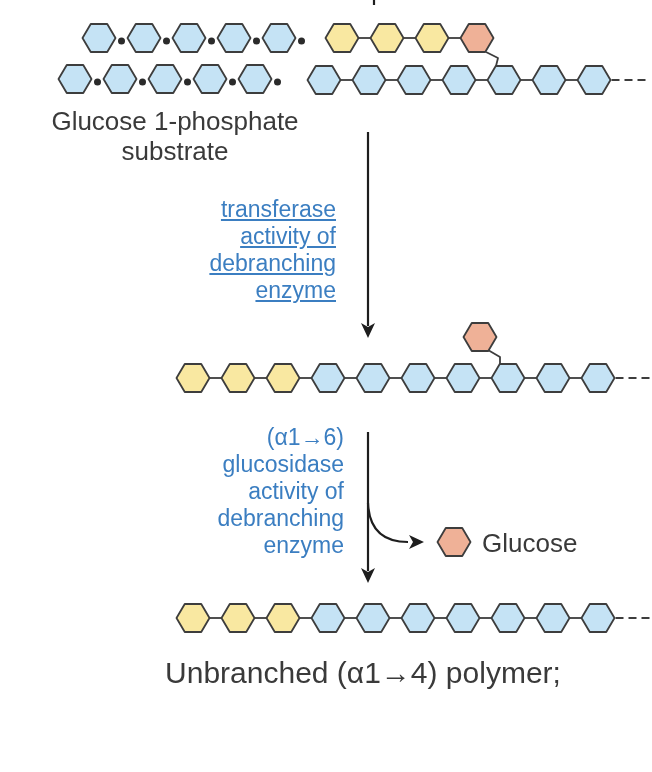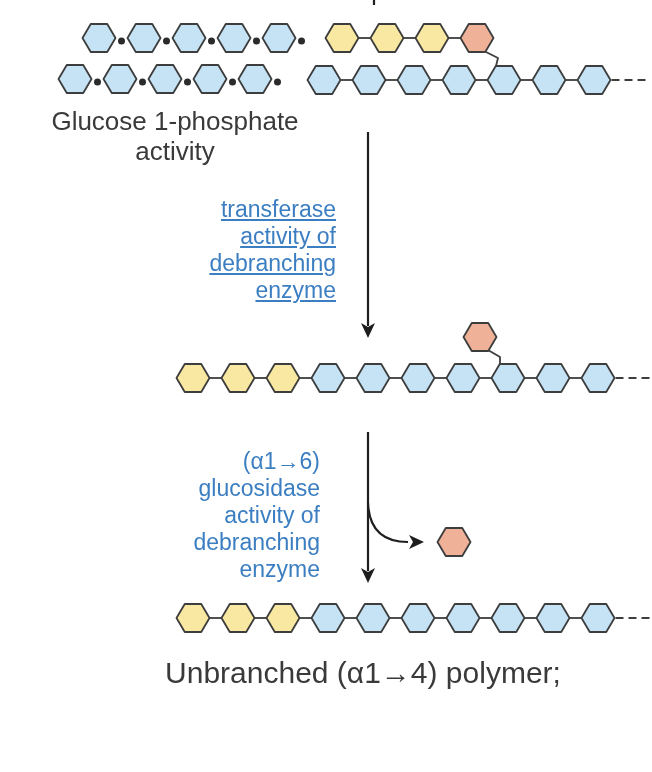--- a/index.html
+++ b/index.html
@@ -114,36 +114,37 @@
       <polygon points="356.5,618 364.75,604 381.25,604 389.5,618 381.25,632 364.75,632" fill="#c5e3f5" stroke="#3d3d3d" stroke-width="1.8" stroke-linejoin="round"></polygon>
       <polygon points="401.5,618 409.75,604 426.25,604 434.5,618 426.25,632 409.75,632" fill="#c5e3f5" stroke="#3d3d3d" stroke-width="1.8" stroke-linejoin="round"></polygon>
       <polygon points="446.5,618 454.75,604 471.25,604 479.5,618 471.25,632 454.75,632" fill="#c5e3f5" stroke="#3d3d3d" stroke-width="1.8" stroke-linejoin="round"></polygon>
       <polygon points="491.5,618 499.75,604 516.25,604 524.5,618 516.25,632 499.75,632" fill="#c5e3f5" stroke="#3d3d3d" stroke-width="1.8" stroke-linejoin="round"></polygon>
       <polygon points="536.5,618 544.75,604 561.25,604 569.5,618 561.25,632 544.75,632" fill="#c5e3f5" stroke="#3d3d3d" stroke-width="1.8" stroke-linejoin="round"></polygon>
       <polygon points="581.5,618 589.75,604 606.25,604 614.5,618 606.25,632 589.75,632" fill="#c5e3f5" stroke="#3d3d3d" stroke-width="1.8" stroke-linejoin="round"></polygon>
     </svg>
 
   <div class="lbl big center" style="left:25px;top:106px;width:300px;">
     <div>Glucose 1-phosphate</div>
-    <div>activity</div>
+    <div>substrate</div>
   </div>
 
   <div class="lbl blue step right" style="right:316px;top:196px;width:220px;text-decoration:underline;">
     <div>transferase</div>
     <div>activity of</div>
     <div>debranching</div>
     <div>enzyme</div>
   </div>
 
-  <div class="lbl blue step right" style="right:332px;top:424px;width:220px;margin-top:24px;">
+  <div class="lbl blue step right" style="right:308px;top:424px;width:220px;">
     <div>(α1→6)</div>
     <div>glucosidase</div>
     <div>activity of</div>
     <div>debranching</div>
     <div>enzyme</div>
   </div>
 
+  <div class="lbl big" style="left:482px;top:528px;">Glucose</div>
 
   <div class="lbl cap center" style="left:113px;top:659px;width:500px;">
     <div>Unbranched (α1→4) polymer;</div>
   </div>
 
 </div>
 
 </body></html>

